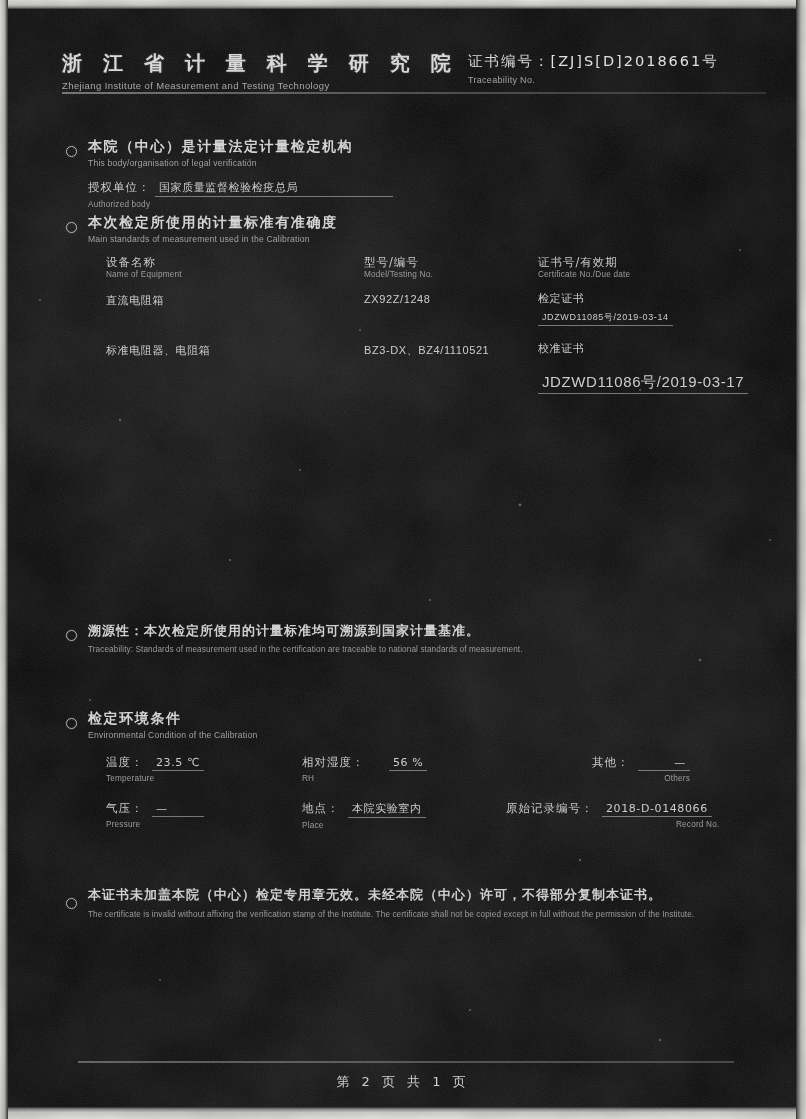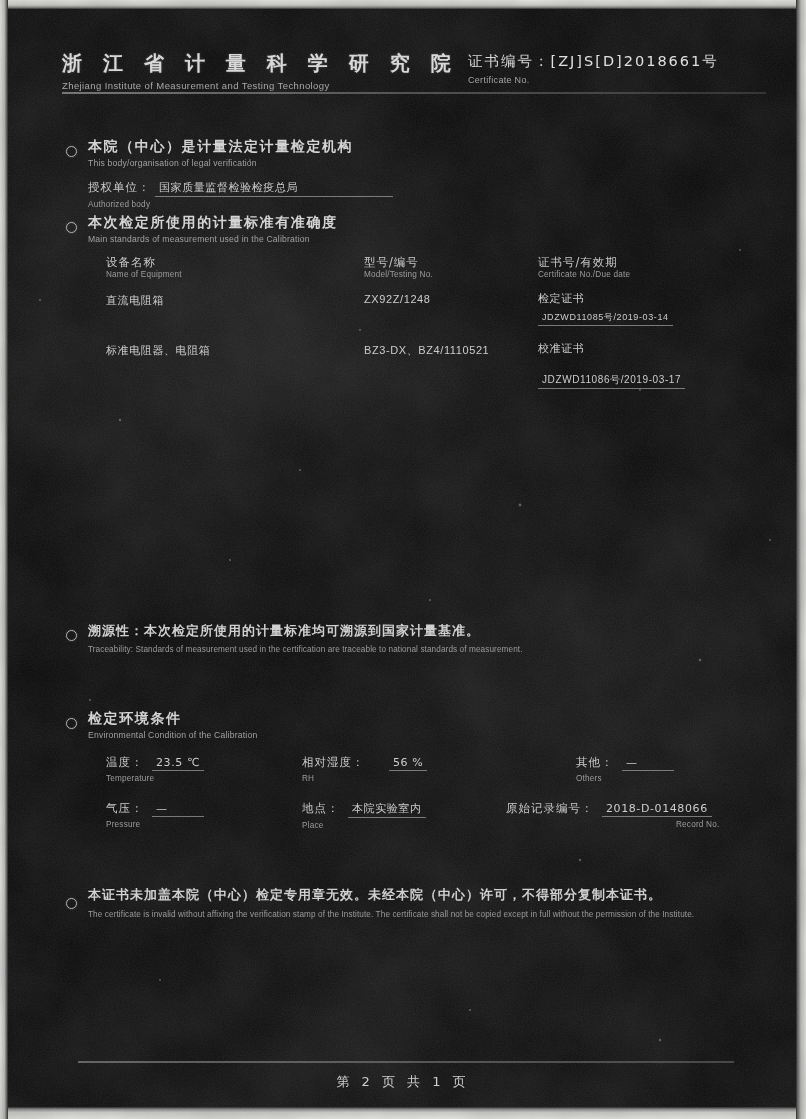--- a/index.html
+++ b/index.html
@@ -99,21 +99,21 @@
 
     <div id="header">
       <div class="cn title-cn">浙 江 省 计 量 科 学 研 究 院</div>
       <div class="en title-en">Zhejiang Institute of Measurement and Testing Technology</div>
     </div>
 
     <div id="cert-block">
       <div class="cn cert-cn">
         <span>证书编号：</span><span class="cert-no">[ZJ]S[D]2018661</span><span>号</span>
       </div>
-      <div class="en cert-en">Certificate No.</div>
+      <div class="en cert-en">Traceability No.</div>
     </div>
 
     <div id="rule"></div>
 
     <div class="bullet" style="left:66px;top:146px;"></div>
     <div style="position:absolute;left:88px;top:138px;">
       <div class="cn sec-cn">本院（中心）是计量法定计量检定机构</div>
       <div class="en sec-en">This body/organisation of legal verification</div>
       <div style="margin-top:9px;">
         <span class="cn lbl-cn">授权单位：</span>
@@ -152,21 +152,21 @@
           <div class="cn val">检定证书</div>
           <div class="en val uline" style="font-size:9px;margin-top:2px;">JDZWD11085号/2019-03-14</div>
         </div>
       </div>
 
       <div style="position:relative;height:44px;margin-top:6px;">
         <div class="cn val" style="position:absolute;left:0;top:0;">标准电阻器、电阻箱</div>
         <div class="en val" style="position:absolute;left:258px;top:0;">BZ3-DX、BZ4/1110521</div>
         <div style="position:absolute;left:432px;top:-2px;">
           <div class="cn val">校准证书</div>
-          <div class="en val uline" style="font-size:10px;margin-top:17px;">JDZWD11086号/2019-03-17</div>
+          <div class="en val uline" style="font-size:15px;margin-top:17px;">JDZWD11086号/2019-03-17</div>
         </div>
       </div>
     </div>
 
     <div class="bullet" style="left:66px;top:630px;"></div>
     <div style="position:absolute;left:88px;top:622px;right:44px;">
       <div class="cn para-cn">溯源性：本次检定所使用的计量标准均可溯源到国家计量基准。</div>
       <div class="en para-en" style="margin-top:4px;">Traceability: Standards of measurement used in the certification are traceable to national standards of measurement.</div>
     </div>
 
@@ -182,21 +182,21 @@
         <div style="position:absolute;left:0;top:0;">
           <span class="cn lbl-cn">温度：</span>
           <span class="cn val uline" style="margin-left:4px;">23.5 ℃</span>
           <div class="en lbl-en" style="margin-top:3px;">Temperature</div>
         </div>
         <div style="position:absolute;left:196px;top:0;">
           <span class="cn lbl-cn">相对湿度：</span>
           <span class="cn val uline" style="margin-left:20px;">56 %</span>
           <div class="en lbl-en" style="margin-top:3px;">RH</div>
         </div>
-        <div style="position:absolute;left:470px;top:0;">
+        <div style="position:absolute;left:486px;top:0;text-align:right;">
           <span class="cn lbl-cn">其他：</span>
           <span class="cn val uline" style="margin-left:4px;min-width:44px;">—</span>
           <div class="en lbl-en" style="margin-top:3px;">Others</div>
         </div>
       </div>
 
       <div style="position:relative;height:40px;margin-top:6px;">
         <div style="position:absolute;left:0;top:0;">
           <span class="cn lbl-cn">气压：</span>
           <span class="cn val uline" style="margin-left:4px;min-width:44px;">—</span>

